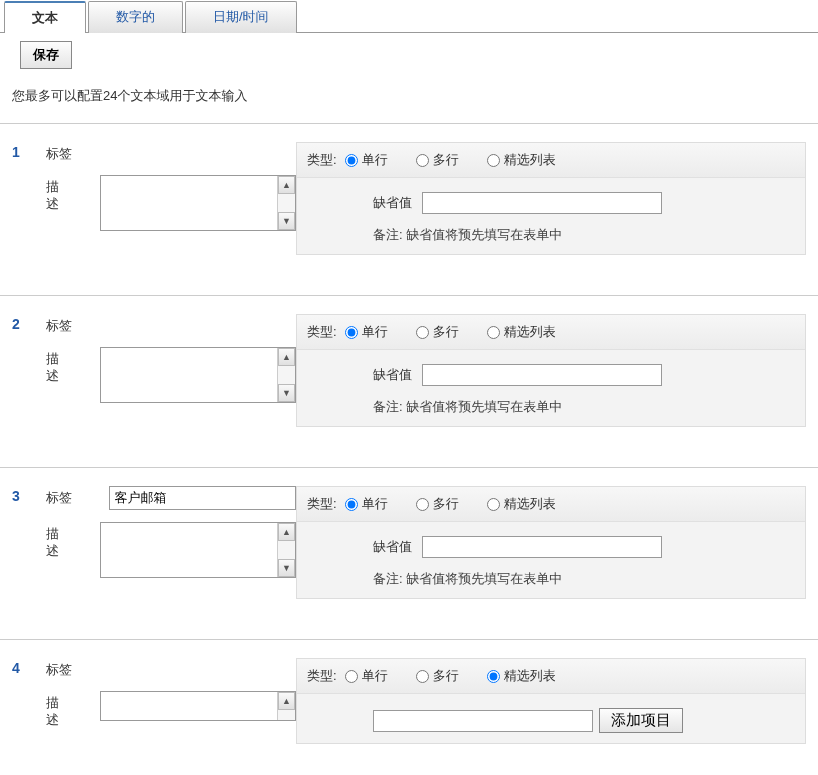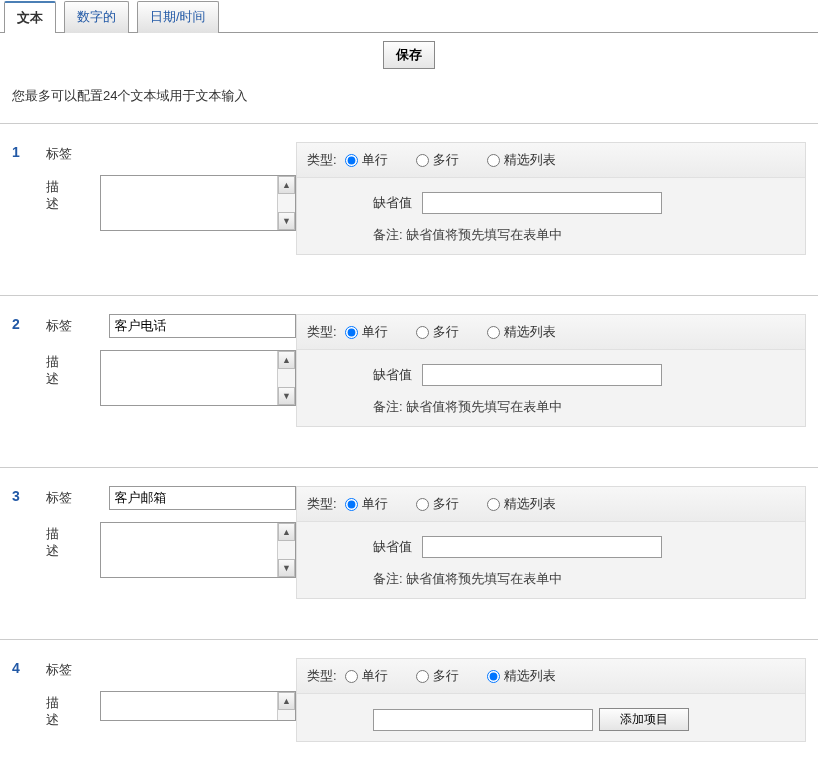--- a/index.html
+++ b/index.html
@@ -9,41 +9,41 @@
       background: #fff;
       color: #333;
       width: 818px;
     }
     .tabs {
       display: flex;
       border-bottom: 1px solid #999;
       padding-left: 4px;
     }
     .tab {
-      padding: 6px 12px;
+      padding: 6px 27px;
       border: 1px solid #999;
       border-bottom: none;
-      margin-right: 8px;
+      margin-right: 2px;
       background: linear-gradient(#fdfdfd, #e1e1e1);
       color: #2259a6;
       cursor: pointer;
       position: relative;
       top: 1px;
       border-radius: 2px 2px 0 0;
     }
     .tab.active {
       background: #fff;
       border-top: 2px solid #4b7fb5;
       color: #333;
       font-weight: bold;
     }
     .save-row {
       display: flex;
-      justify-content: center;
-      padding: 8px 4px;
+      justify-content: flex-start;
+      padding: 8px 20px;
     }
     .btn {
       padding: 4px 12px;
       border: 1px solid #888;
       background: linear-gradient(#fdfdfd, #e5e5e5);
       cursor: pointer;
       font-size: 13px;
       font-weight: bold;
     }
     .intro {
@@ -177,25 +177,25 @@
       align-items: center;
       gap: 6px;
     }
     .picklist-input {
       width: 220px;
       height: 22px;
       border: 1px solid #999;
       padding: 2px 4px;
     }
     .small-btn {
-      padding: 2px 20px;
+      padding: 2px 11px;
       border: 1px solid #888;
       background: linear-gradient(#fdfdfd, #e5e5e5);
       cursor: pointer;
-      font-size: 12px;
+      font-size: 15px;
     }
   </style>
 </head>
 <body>
 
 <div class="tabs">
   <div class="tab active">文本</div>
   <div class="tab">数字的</div>
   <div class="tab">日期/时间</div>
 </div>
@@ -249,21 +249,20 @@
       <div class="note-row">备注: 缺省值将预先填写在表单中</div>
     </div>
   </div>
 </div>
 
 <div class="field-block">
   <div class="col-num">2</div>
   <div class="col-left">
     <div class="left-row">
       <div class="left-label">标签</div>
-      <input class="text-input" type="text" value="客户电话" style="">
     </div>
     <div class="left-row">
       <div class="left-label">描述</div>
       <div class="textarea-wrap">
         <textarea class="textarea-inner" style=""></textarea>
         <div class="scrollbar">
           <div class="scroll-btn">▲</div>
           <div class="scroll-btn">▼</div>
         </div>
       </div>

